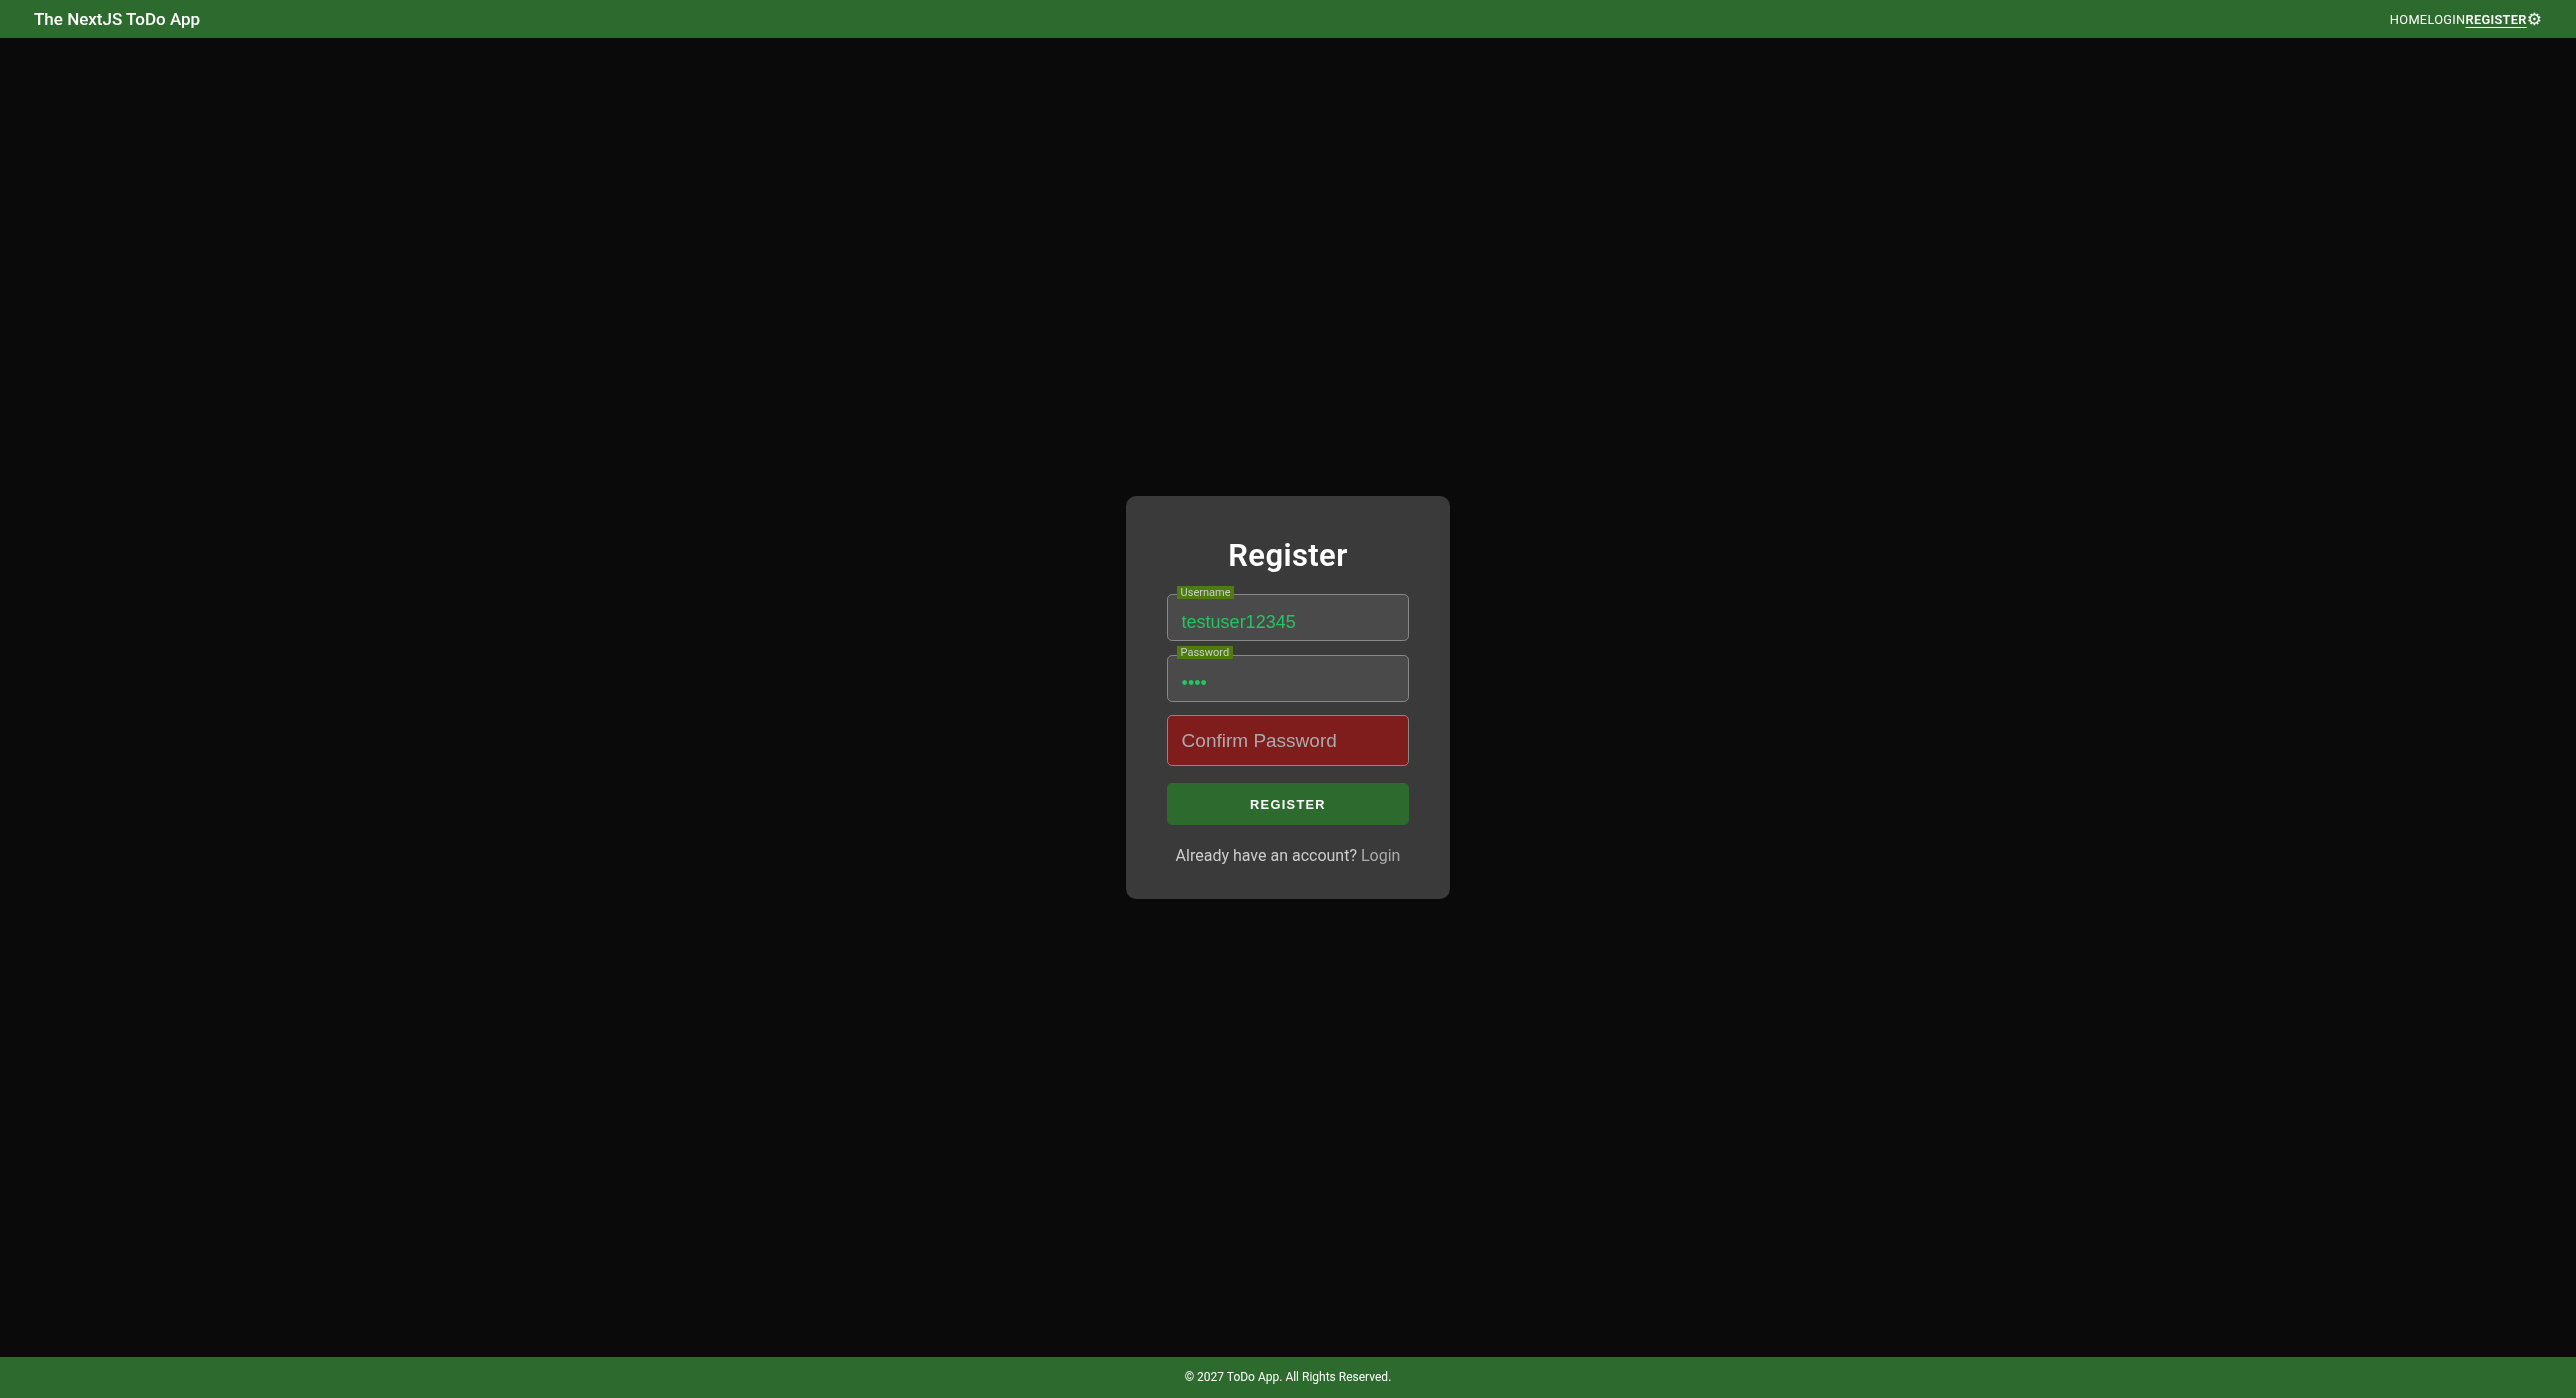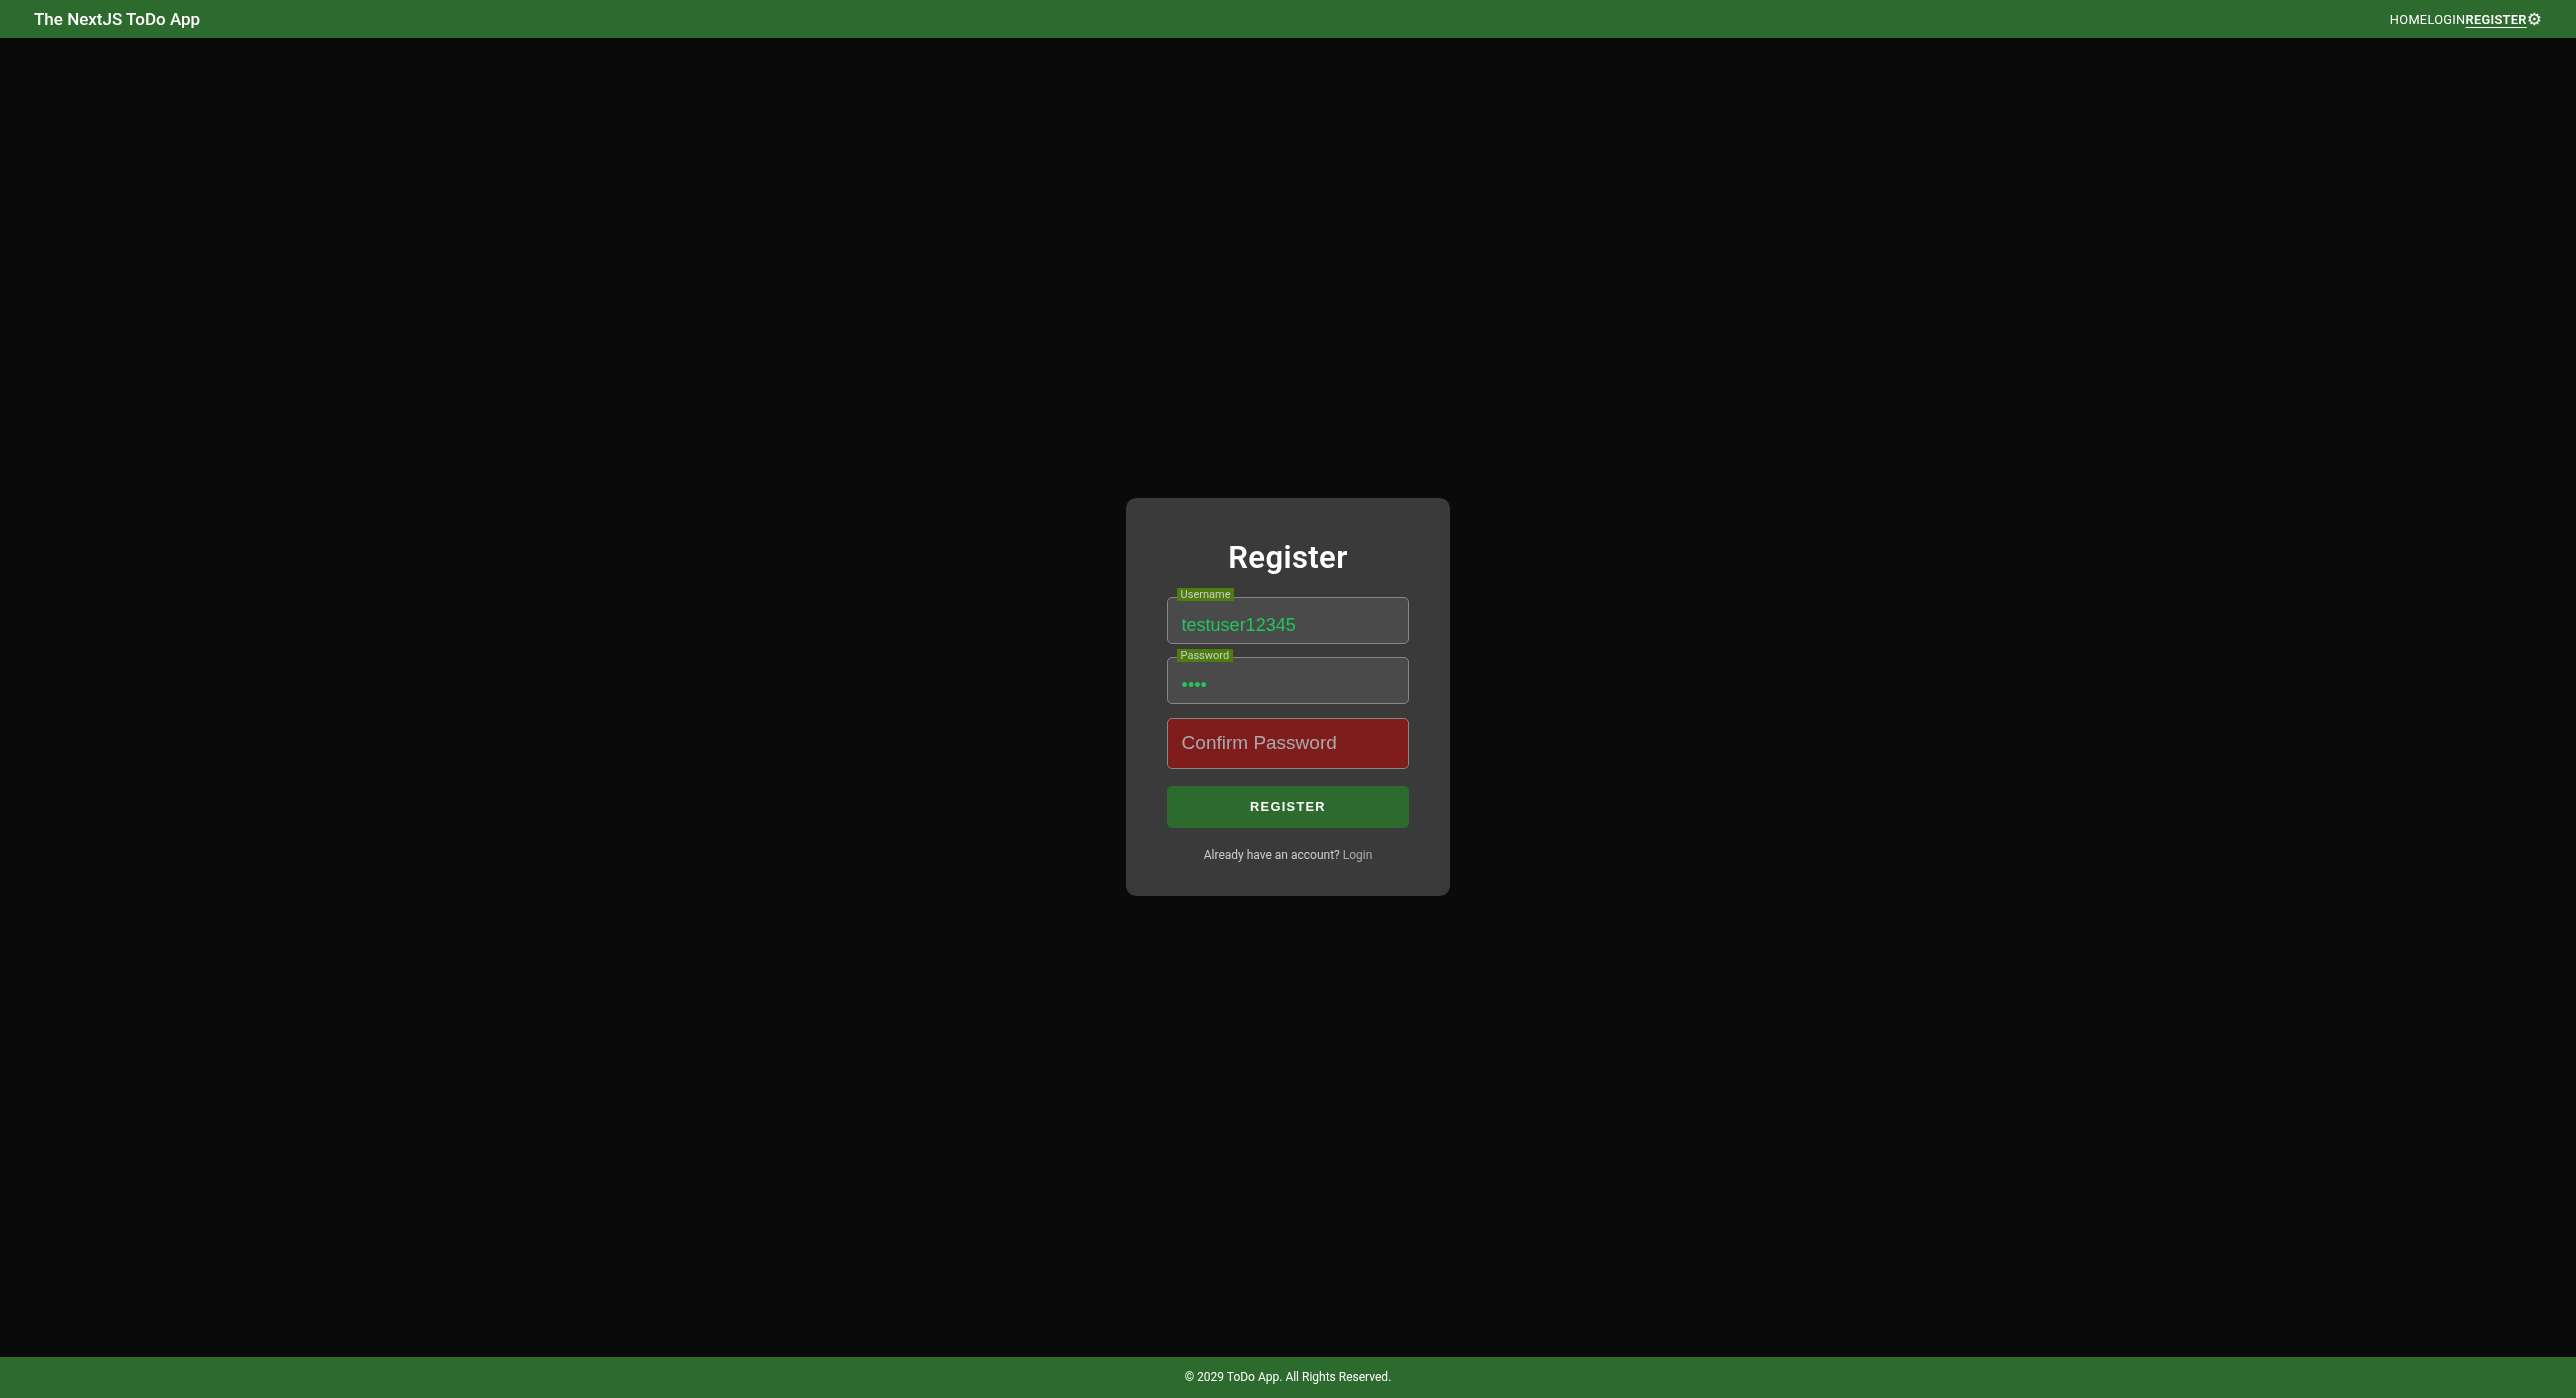--- a/index.html
+++ b/index.html
@@ -157,21 +157,21 @@
       font-weight: 700;
       letter-spacing: 1.3px;
       cursor: pointer;
       transition: background-color 0.2s;
       margin-top: 3.4px;
     }
 
     
     .card-footer-text {
       color: #cccccc;
-      font-size: 12px;
+      font-size: 16px;
     }
 
     .card-footer-text .login-link {
       color: #aaaaaa;
       cursor: pointer;
       text-decoration: none;
     }
 
     
     .page-footer {
@@ -220,15 +220,15 @@
     </div>
 
     <div class="card-footer-text">
       <span>Already have an account?</span>
       <a class="login-link">Login</a>
     </div>
   </div>
 </main>
 
 <footer class="page-footer">
-  <span>© 2029 ToDo App. All Rights Reserved.</span>
+  <span>© 2027 ToDo App. All Rights Reserved.</span>
 </footer>
 
 
 </body></html>

